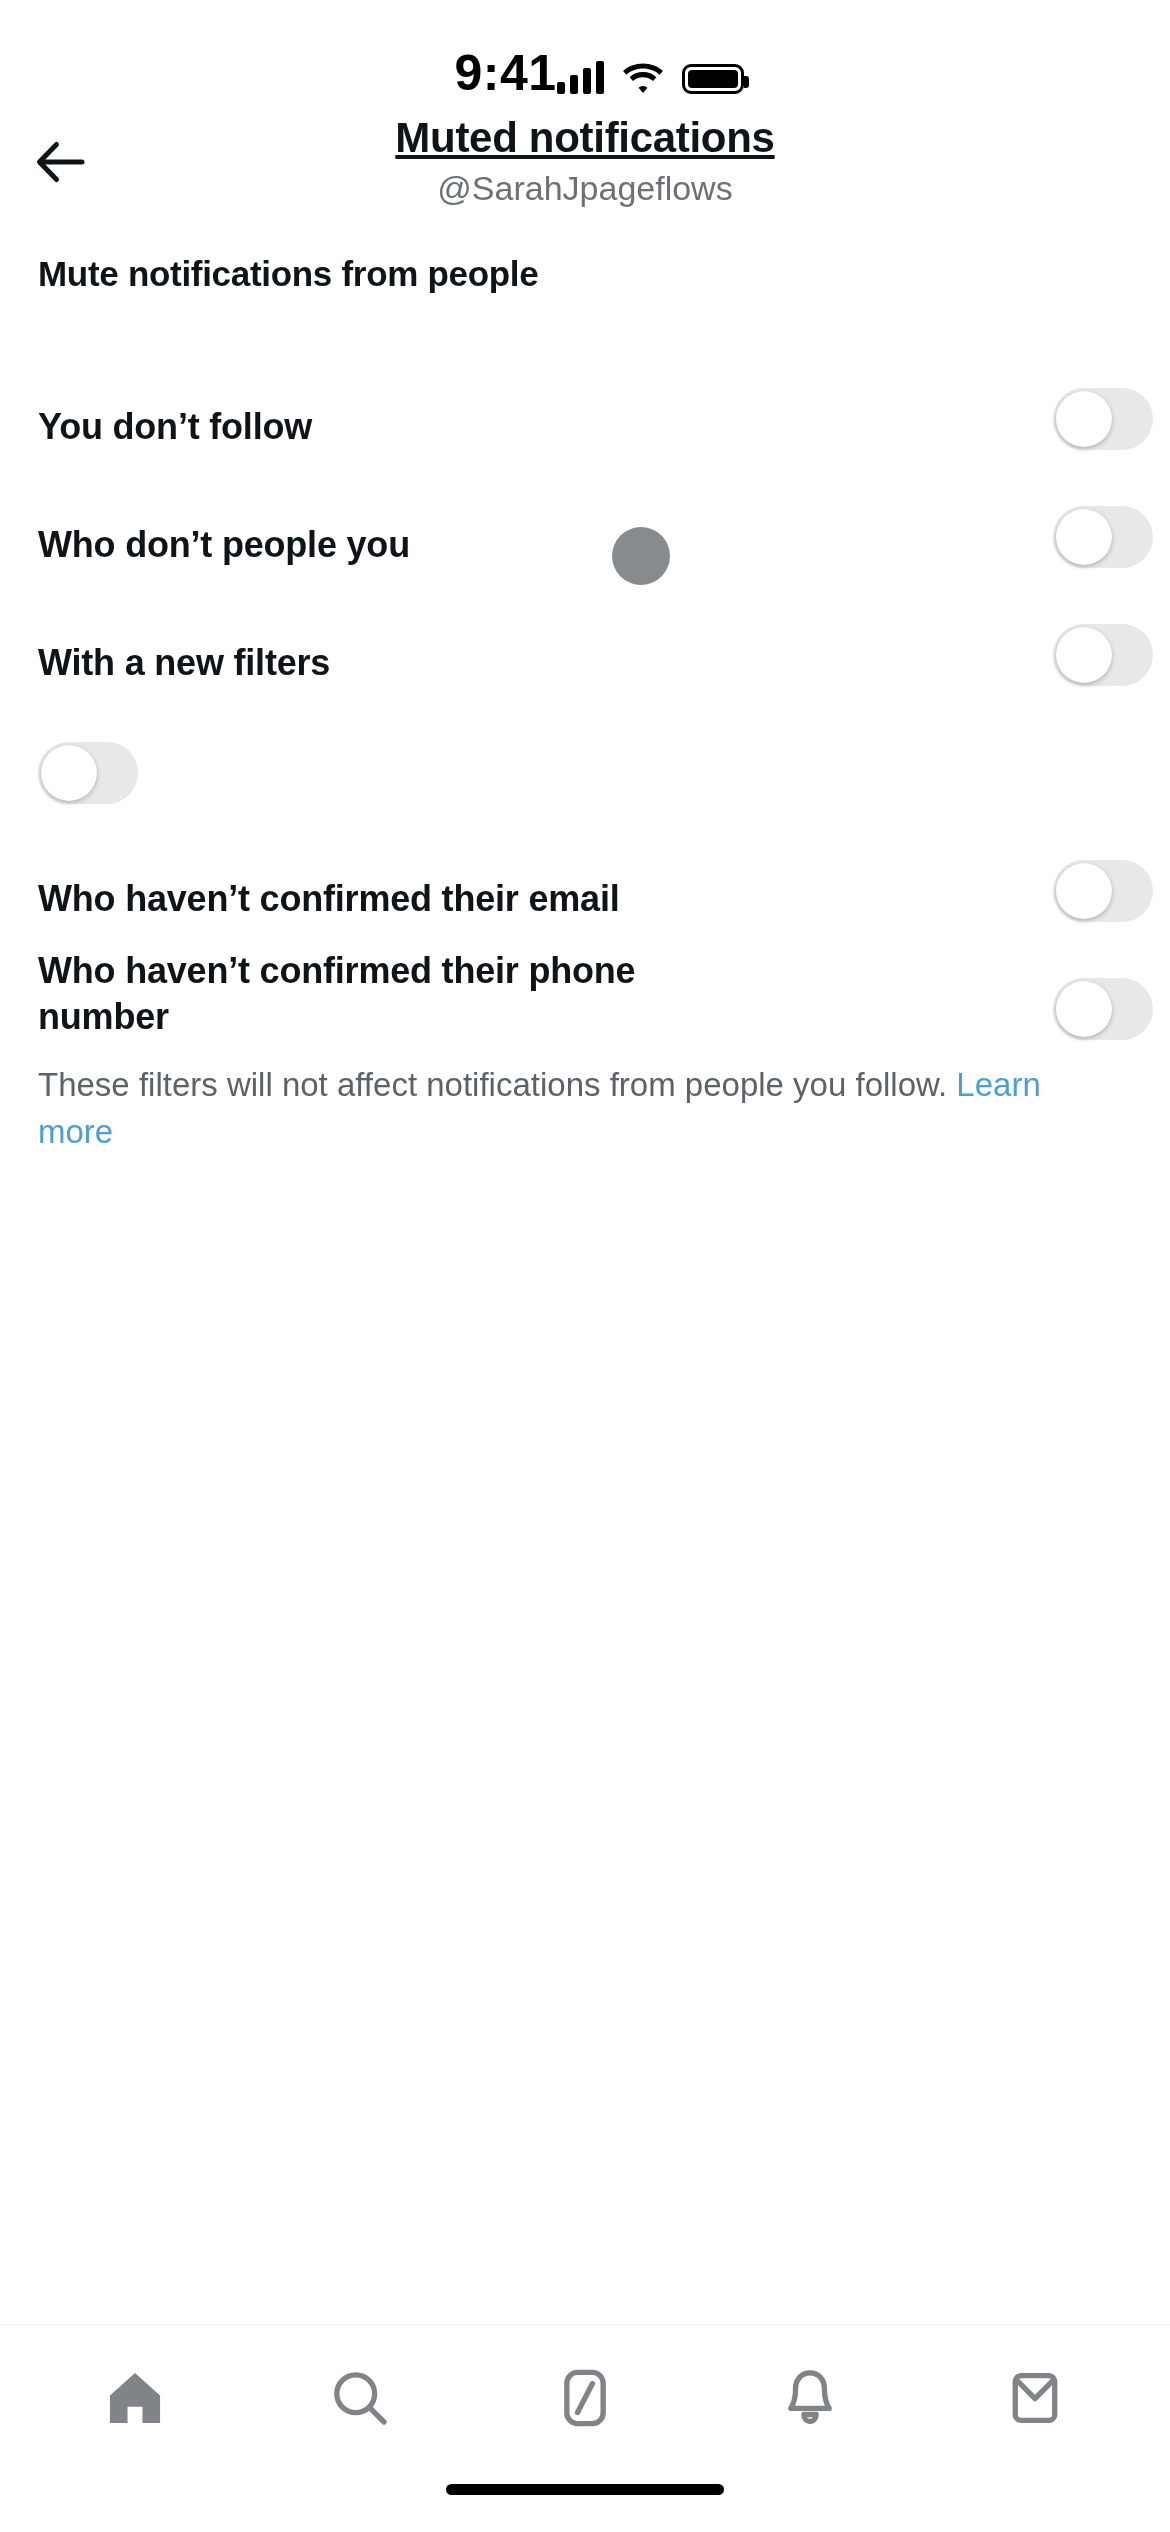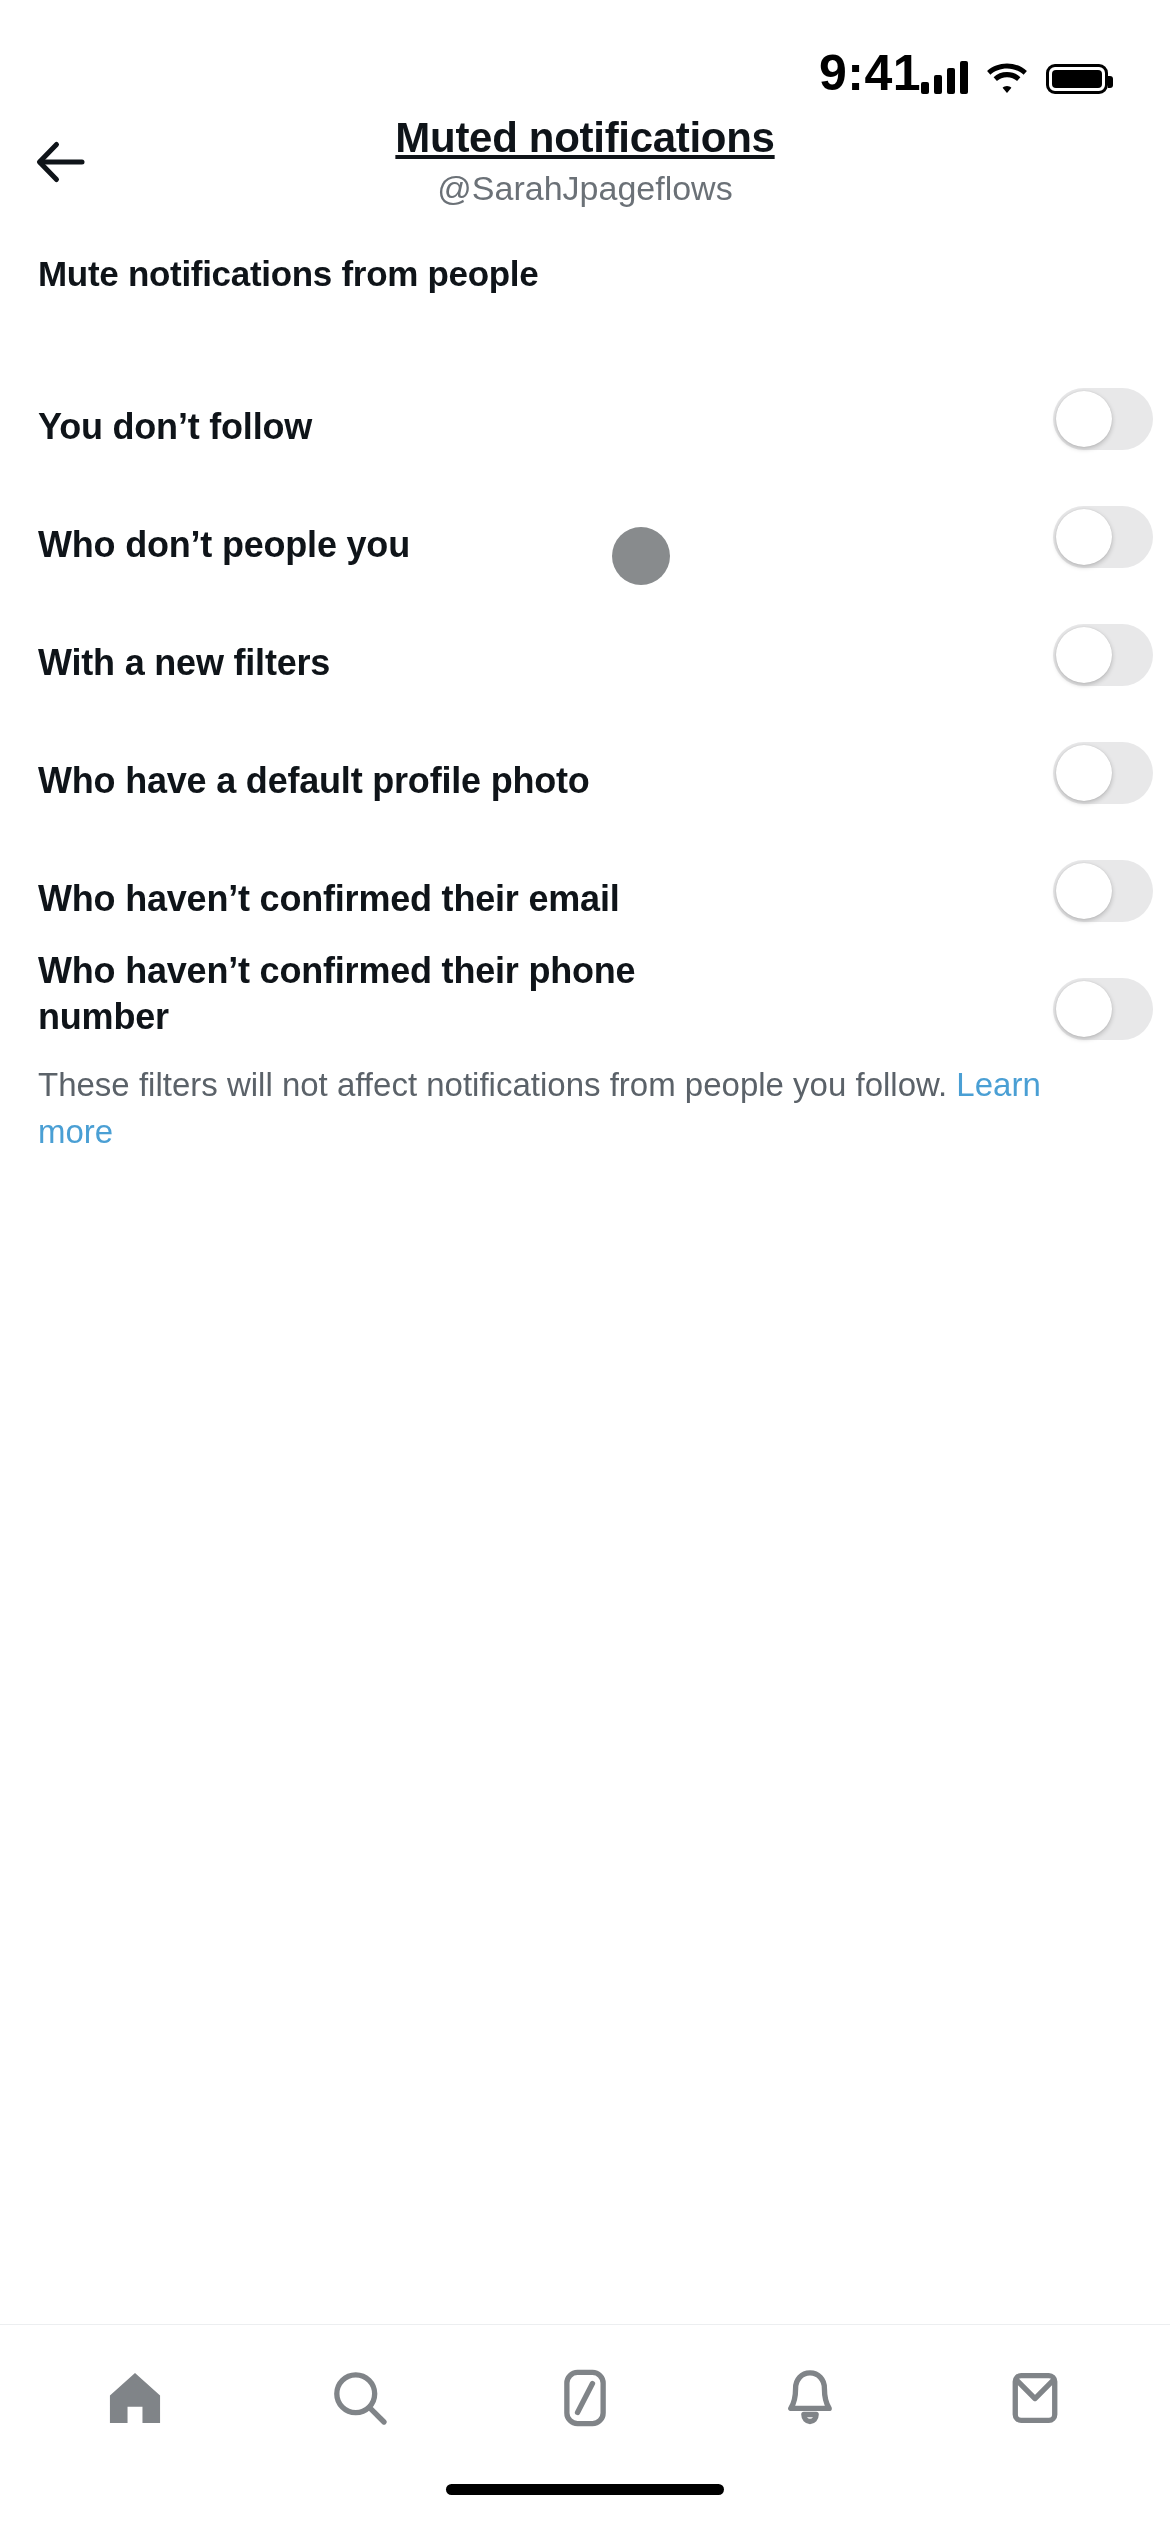--- a/index.html
+++ b/index.html
@@ -15,21 +15,21 @@
     background:#ffffff;
     overflow:hidden;
     display:flex; flex-direction:column;
   }
 
   
   .status-bar {
     height:112px;
     flex:0 0 112px;
     display:flex; align-items:flex-end;
-    justify-content:flex-end;
+    justify-content:center;
     padding:0 62px 14px 62px;
   }
   .status-time {
     font-size:50px;
     font-weight:700;
     letter-spacing:0.5px;
     color:#000;
     line-height:1;
     padding-left:28px;
   }
@@ -250,21 +250,20 @@
       </div>
 
       <div class="row">
         <div class="row-label">With a new filters</div>
         <div class="toggle">
             <div class="knob"></div>
           </div>
       </div>
 
       <div class="row">
-        <div class="row-label">Who have a default profile photo</div>
         <div class="toggle">
             <div class="knob"></div>
           </div>
       </div>
 
       <div class="row">
         <div class="row-label">Who haven’t confirmed their email</div>
         <div class="toggle">
             <div class="knob"></div>
           </div>

